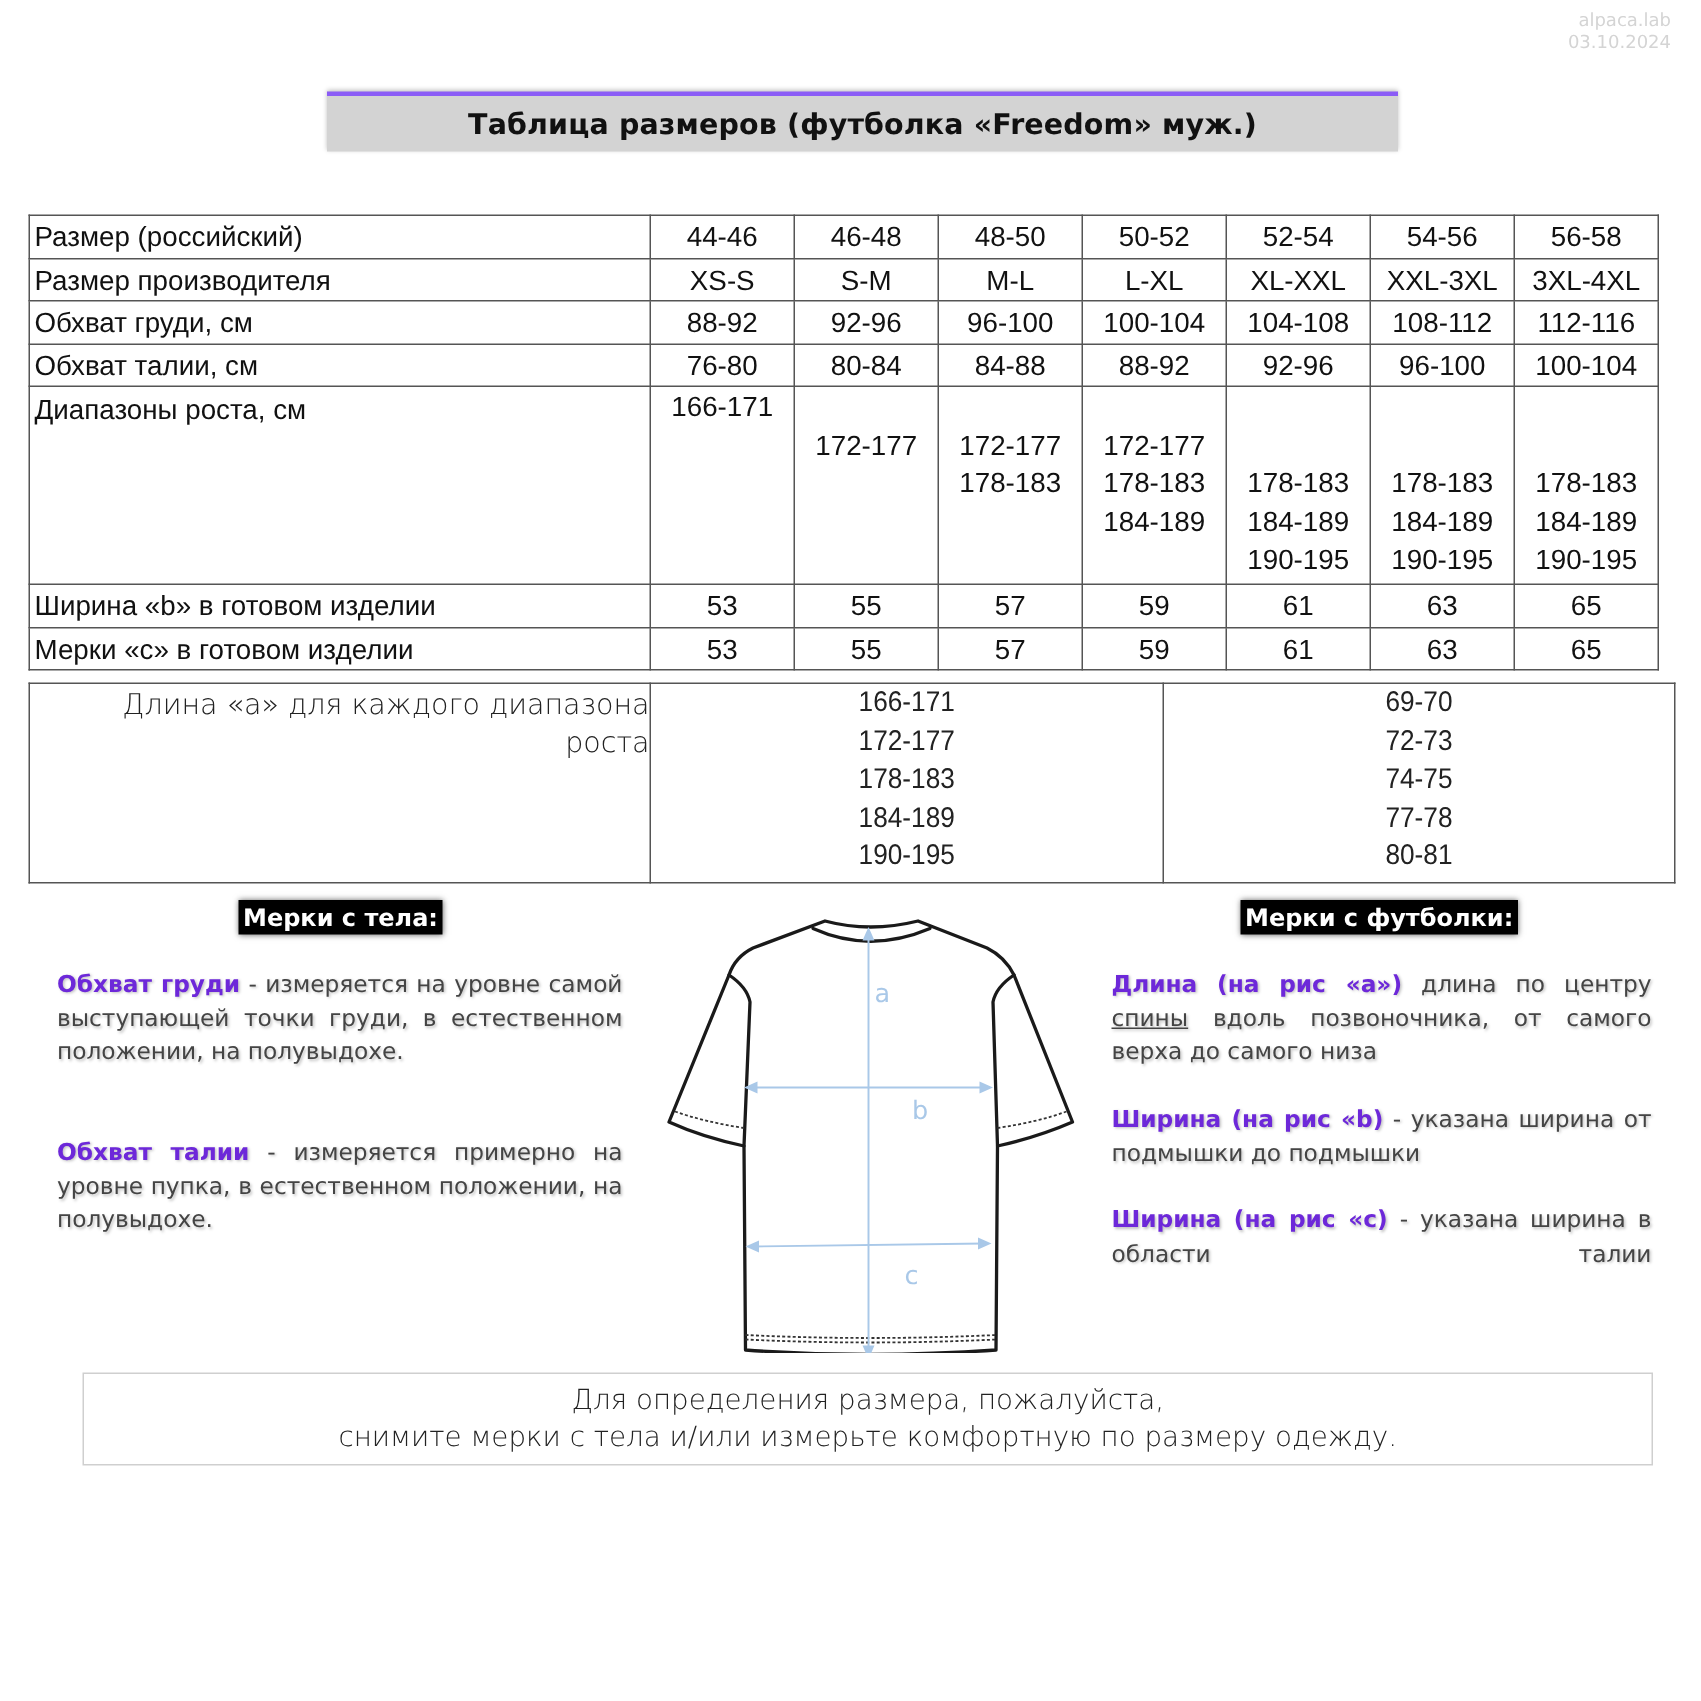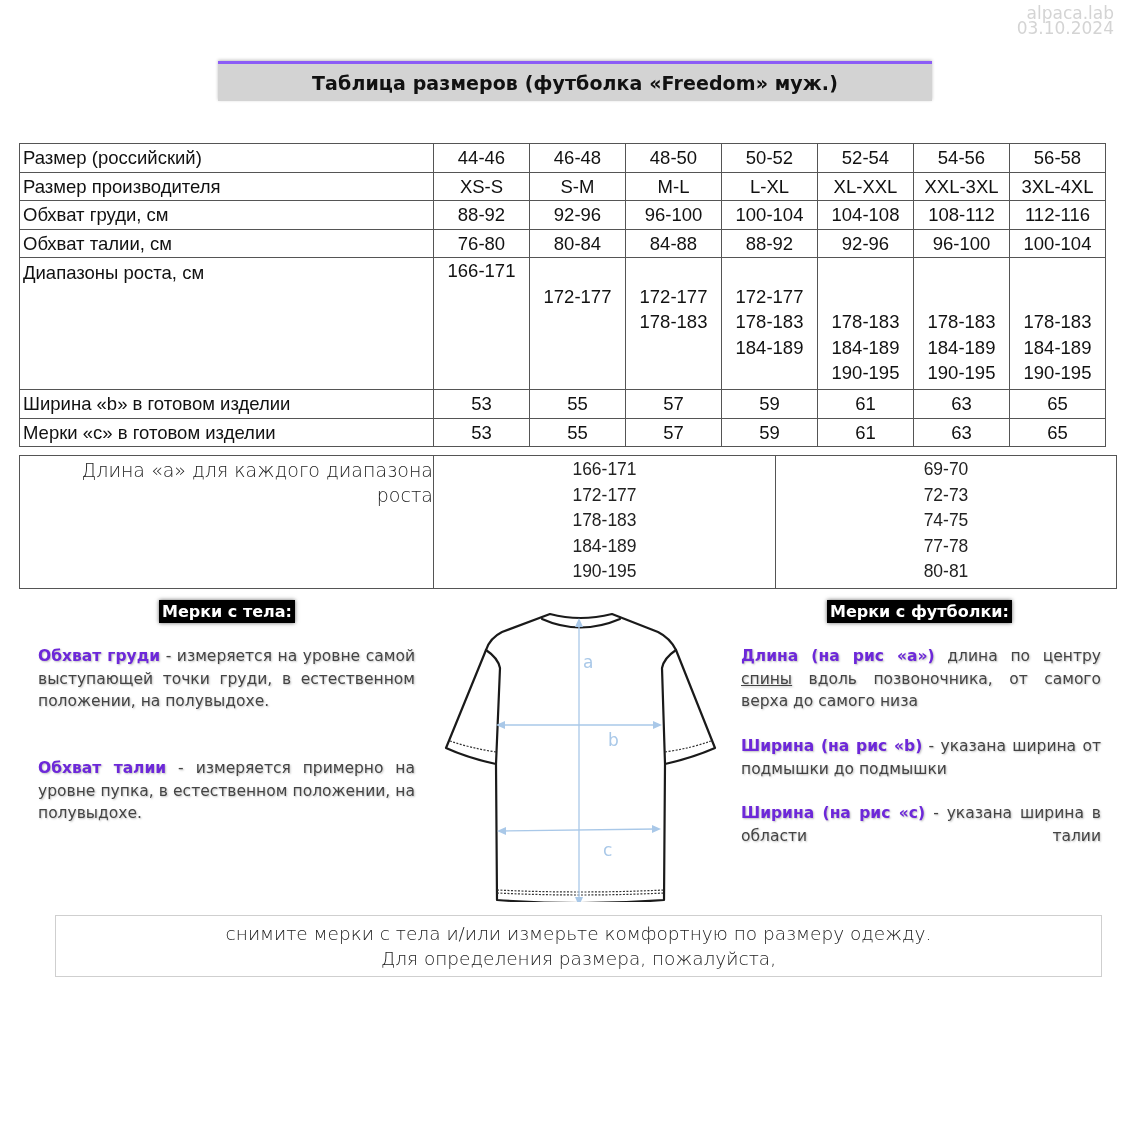--- a/index.html
+++ b/index.html
@@ -1,18 +1,18 @@
 <!DOCTYPE html>
 <html><head>
 <meta charset="utf-8">
 <style>
   html, body { margin: 0; padding: 0; background: #ffffff; }
   body { width: 1134px; height: 1134px; position: relative; overflow: hidden; font-family: "Liberation Sans", "DejaVu Sans", sans-serif; color: #1a1a1a; }
 
-  .watermark { position: absolute; right: 20px; top: 6px; text-align: right; font-family: "DejaVu Sans", sans-serif; font-size: 17px; line-height: 15px; color: #d4d4d4; }
+  .watermark { position: absolute; right: 20px; top: 6px; text-align: right; font-family: "DejaVu Sans", sans-serif; font-size: 12px; line-height: 15px; color: #d4d4d4; }
 
   .title-bar { position: absolute; left: 218px; top: 61px; width: 714px; height: 37px; background: #d3d3d3; border-top: 3px solid #8b5cf6; box-shadow: 0 -1px 3px rgba(0,0,0,0.25); display: flex; align-items: center; justify-content: center; }
   .title-bar span { font-family: "DejaVu Sans", sans-serif; font-weight: bold; font-size: 19px; color: #111; letter-spacing: 0.1px; }
 
   table.sizes { position: absolute; left: 19px; top: 143px; border-collapse: collapse; }
   table.sizes td { border: 1.5px solid #555; font-size: 18.5px; padding: 0; height: 27.5px; line-height: 25px; text-align: center; color: #111; }
   table.sizes td.label { text-align: left; padding-left: 3px; width: 410px; }
   table.sizes td.val { width: 95px; }
   table.sizes td.height-cell { vertical-align: top; height: 129px; }
   table.sizes td.height-cell .hline { display: block; height: 25.6px; line-height: 25.6px; }
@@ -234,15 +234,15 @@
     <line x1="62" y1="229" x2="216" y2="227"></line>
     <polygon points="57,229 66,225 66,233" stroke="none"></polygon>
     <polygon points="221,227 212,223 212,231" stroke="none"></polygon>
   </g>
   <text x="143" y="66" fill="#a9c8e8" font-family="DejaVu Sans, sans-serif" font-size="17">a</text>
   <text x="168" y="144" fill="#a9c8e8" font-family="DejaVu Sans, sans-serif" font-size="17">b</text>
   <text x="163" y="254" fill="#a9c8e8" font-family="DejaVu Sans, sans-serif" font-size="17">c</text>
 </svg>
 
 <div class="footer-box">
+  <span>Для определения размера, пожалуйста,</span>
   <span>снимите мерки с тела и/или измерьте комфортную по размеру одежду.</span>
-  <span>Для определения размера, пожалуйста,</span>
 </div>
 
 </body></html>

